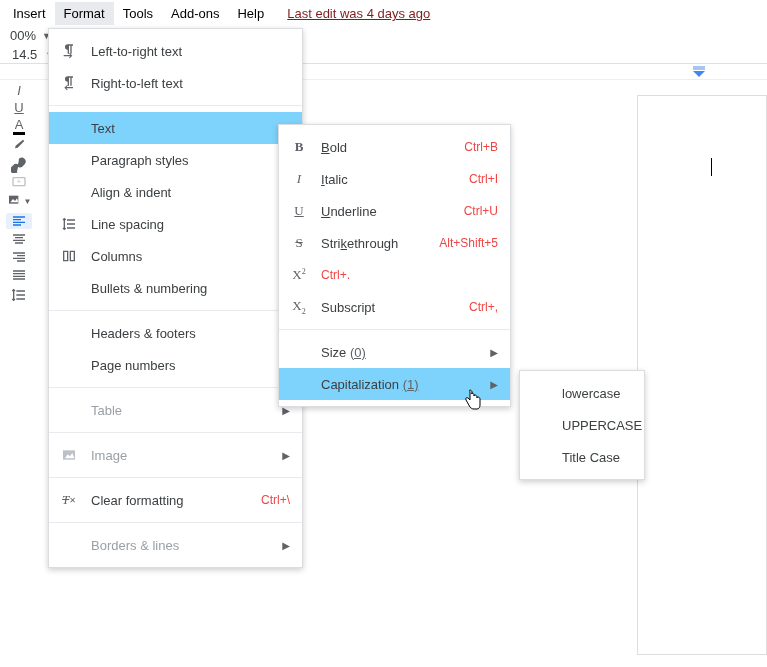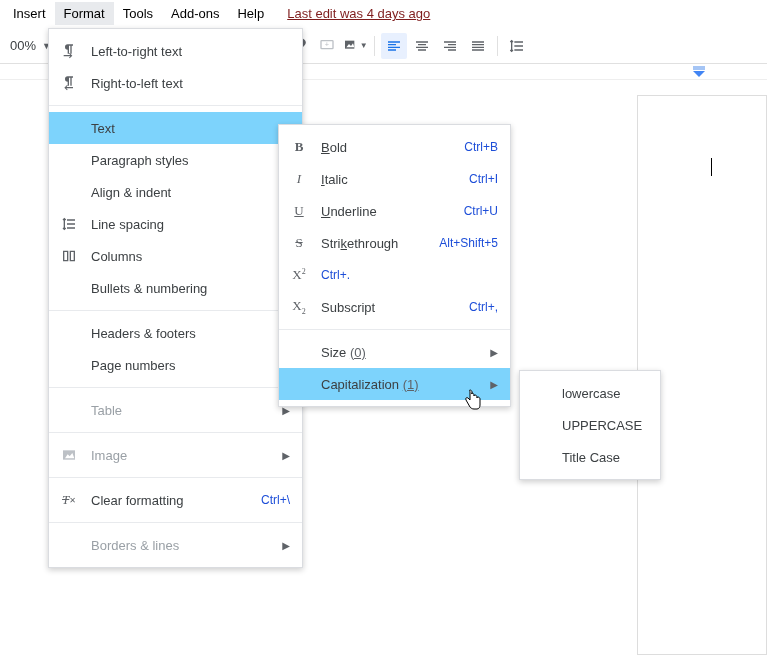--- a/index.html
+++ b/index.html
@@ -3,42 +3,42 @@
 <meta charset="utf-8">
 <style>
 * { box-sizing: border-box; margin: 0; padding: 0; }
 body { font-family: Arial, sans-serif; font-size: 13px; color: #3c4043; background: #fff; width: 767px; height: 667px; overflow: hidden; position: relative; }
 
 .menubar { display: flex; align-items: center; height: 28px; padding: 0 4px; border-bottom: 1px solid transparent; }
 .menubar-item { padding: 4px 9px; cursor: pointer; color: #000000; }
 .menubar-item.active { background: #e8eaed; }
 .last-edit { margin-left: 14px; color: #7f1d1d; text-decoration: underline; font-size: 13px; }
 
-.toolbar { display: flex; align-items: center; height: 36px; padding: 0 6px; border-bottom: 1px solid #e0e0e0; gap: 2px; }
+.toolbar { display: flex; height: 36px; padding: 0 6px; border-bottom: 1px solid #e0e0e0; gap: 2px; flex-direction: column; }
 .toolbar-sep { width: 1px; height: 20px; background: #e0e0e0; margin: 0 4px; }
 .tb-btn { width: 26px; height: 26px; display: flex; align-items: center; justify-content: center; cursor: pointer; border-radius: 2px; color: #5f6368; }
 .tb-btn.active { background: #e8f0fe; color: #1a73e8; }
 .zoom { font-size: 13px; color: #3c4043; padding: 0 4px; display:flex; align-items:center; gap:6px;}
 .zoom .chev { font-size:9px; color:#5f6368;}
 .fontsize { display:flex; align-items:center; gap:8px; padding:0 6px;}
 .fontsize .val { font-size:13px;}
 .fontsize .chev { font-size:9px; color:#5f6368;}
 
 .dropdown { position: absolute; background: #fff; box-shadow: 0 2px 6px rgba(0,0,0,0.2); border: 1px solid #dadce0; padding: 6px 0; }
 .menu-format { left: 48px; top: 28px; width: 255px; }
 .menu-text { left: 278px; top: 124px; width: 233px; }
-.menu-cap { left: 519px; top: 370px; width: 142px; }
+.menu-cap { left: 519px; top: 370px; width: 126px; }
 
 .mi { display: flex; align-items: center; height: 32px; padding: 0 12px 0 10px; cursor: pointer; position: relative; }
 .mi.hover { background: #7dd3fc; }
 .mi.disabled { color: #9aa0a6; cursor: default; }
 .mi .ico { width: 20px; height: 20px; display:flex; align-items:center; justify-content:center; margin-right: 12px; flex-shrink:0; color:#5f6368;}
 .mi.disabled .ico { color:#bdc1c6; }
 .mi .lbl { flex: 1; font-size: 13px; }
-.mi .sc { font-size: 12px; color: #1d4ed8; }
+.mi .sc { font-size: 12px; color: #ef4444; }
 .mi .arrow { font-size: 10px; color: #5f6368; margin-left: 8px; }
 .menu-sep { height: 1px; background: #e8eaed; margin: 6px 0; }
 .mi .u { text-decoration: underline; }
 .mi .sub { color:#5f6368; }
 .mi.noicon .ico { visibility:hidden; }
 
 .submenu .mi { padding-left: 42px; }
 
 .ruler { height: 16px; background: #fff; border-bottom: 1px solid #eee; position: relative; }
 .ruler-mark { position:absolute; right: 62px; top: 2px; }

